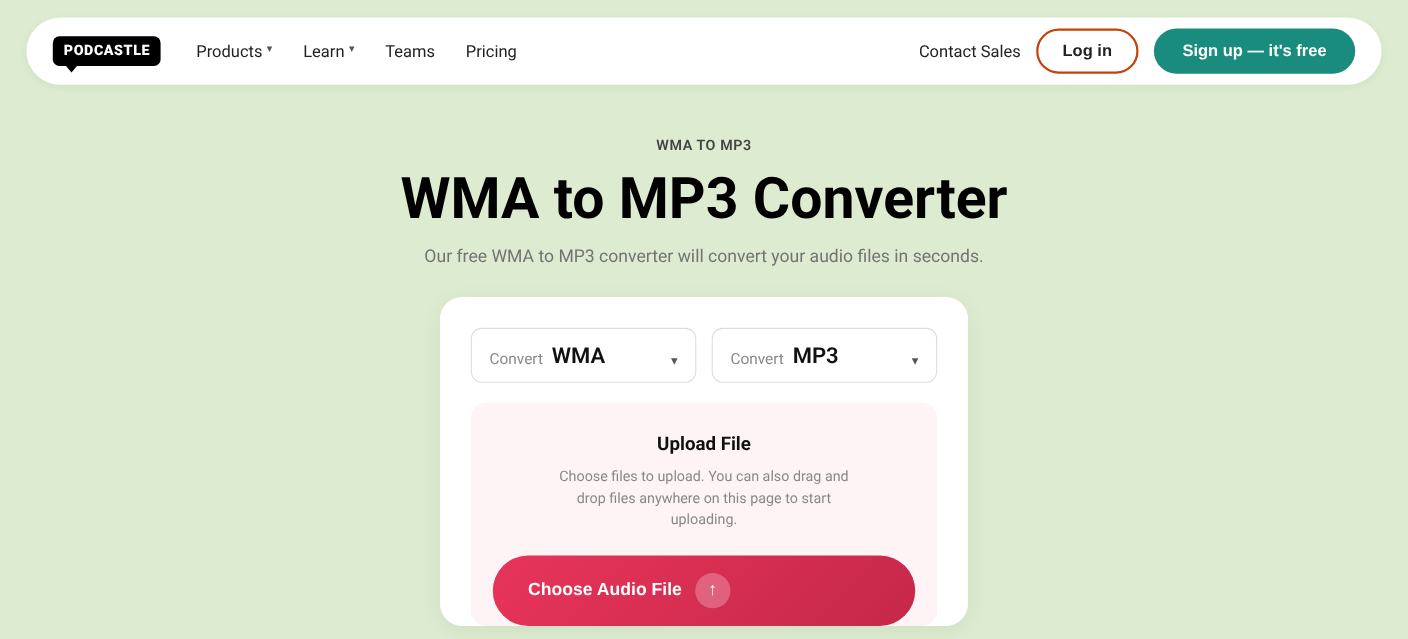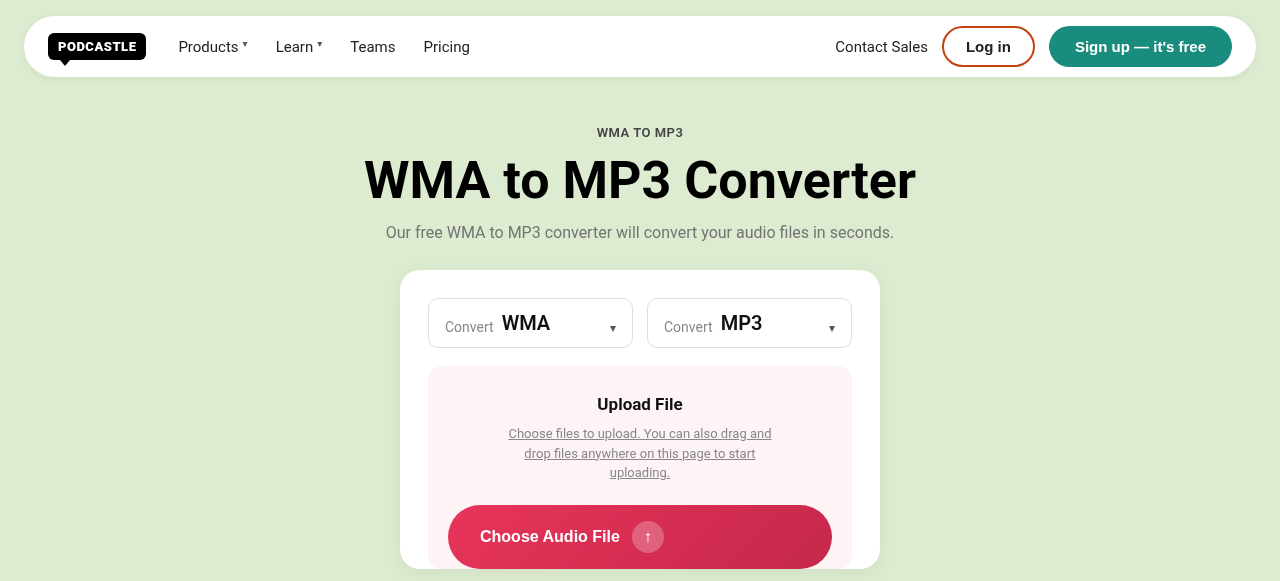--- a/index.html
+++ b/index.html
@@ -180,21 +180,20 @@
       margin-bottom: 10px;
     }
     .upload-desc {
       font-size: 13px;
       color: #888;
       line-height: 1.5;
       margin-bottom: 22px;
       max-width: 280px;
       margin-left: auto;
       margin-right: auto;
-      text-decoration: underline;
     }
     .btn-choose-file {
       background: linear-gradient(135deg, #e8345a, #c5284a);
       color: #fff;
       font-size: 16px;
       font-weight: 700;
       border: none;
       border-radius: 50px;
       padding: 16px 32px;
       cursor: pointer;

